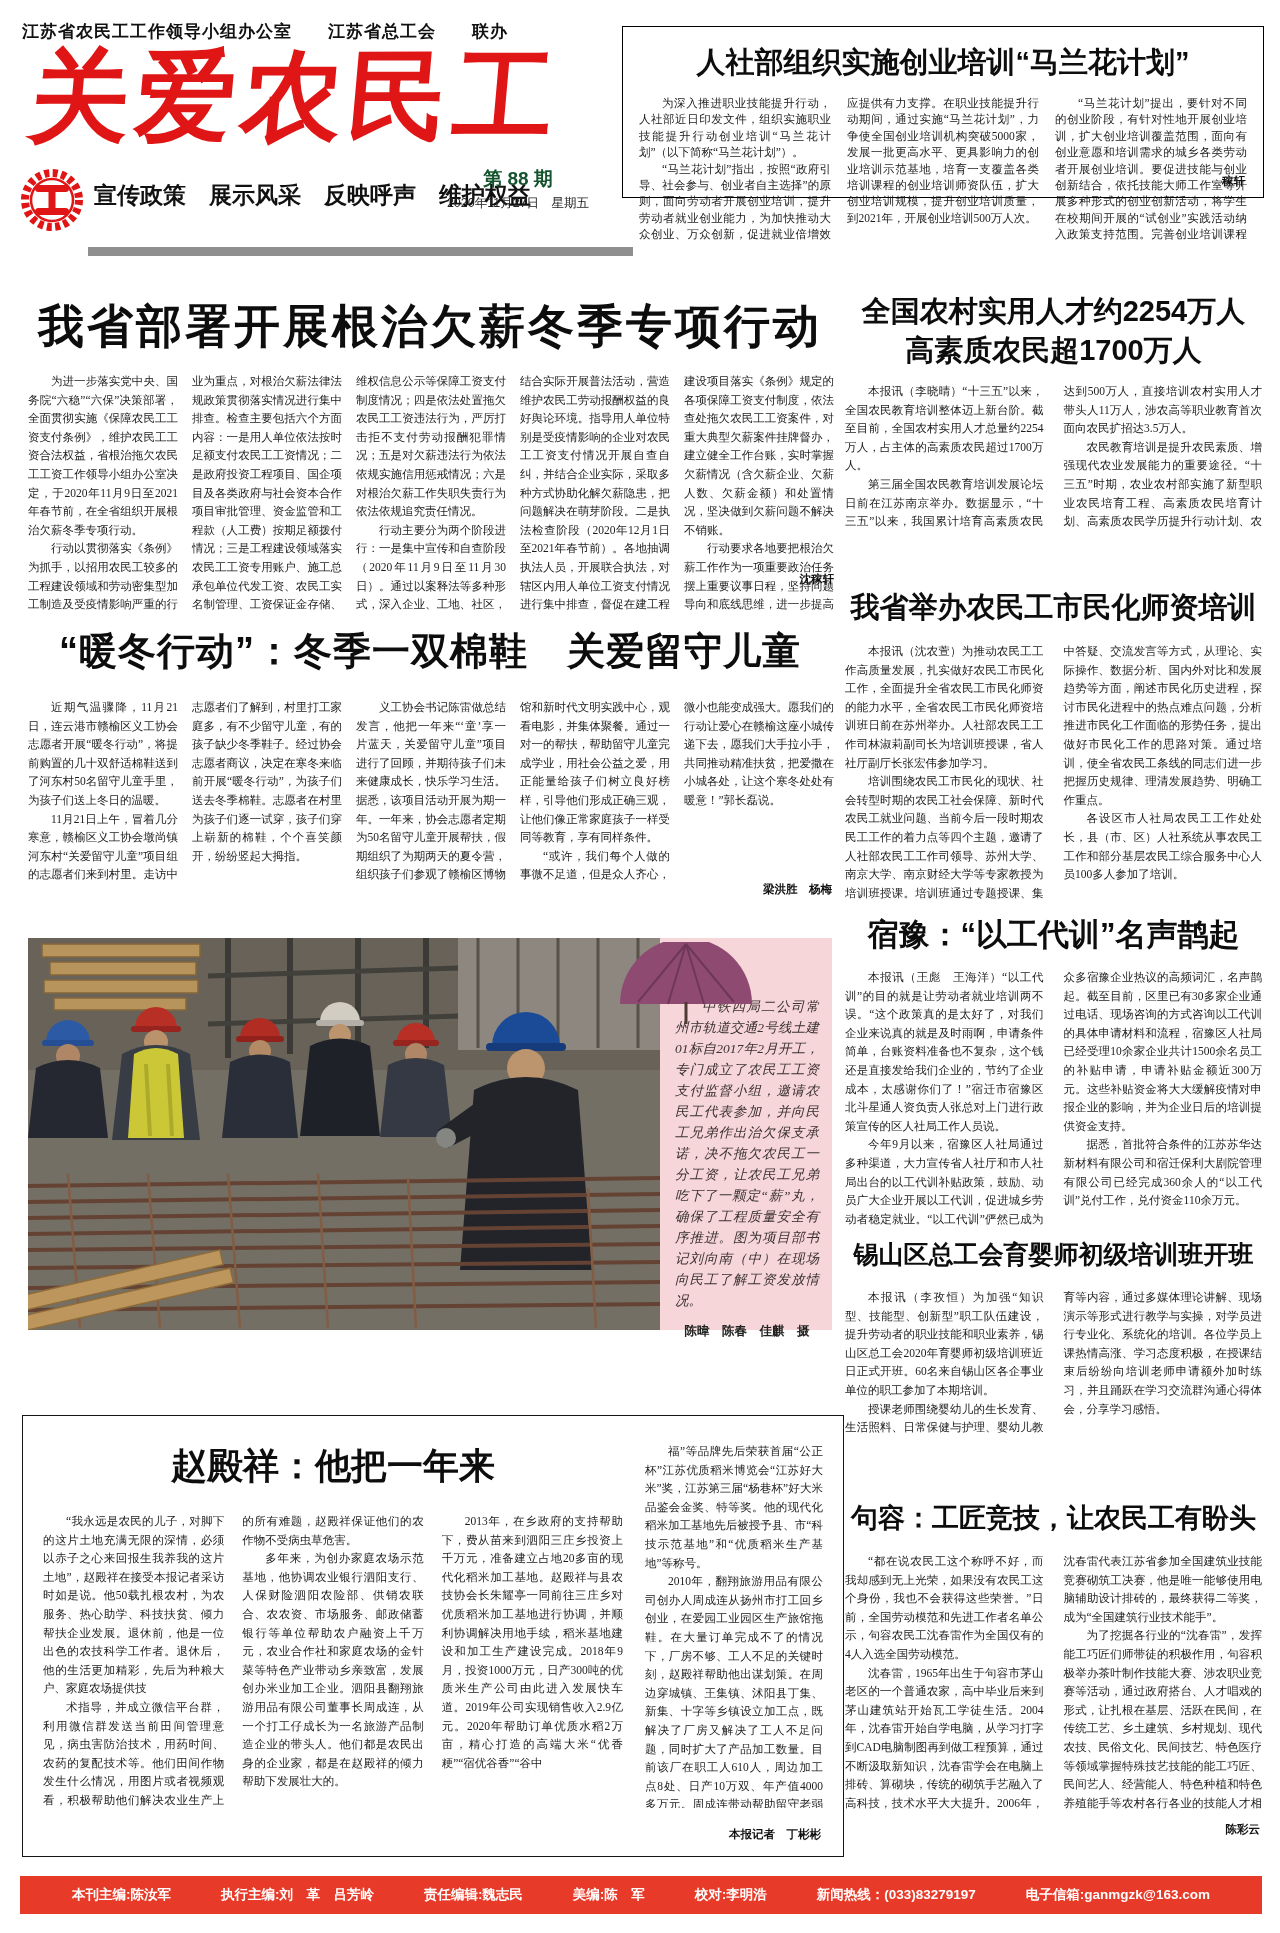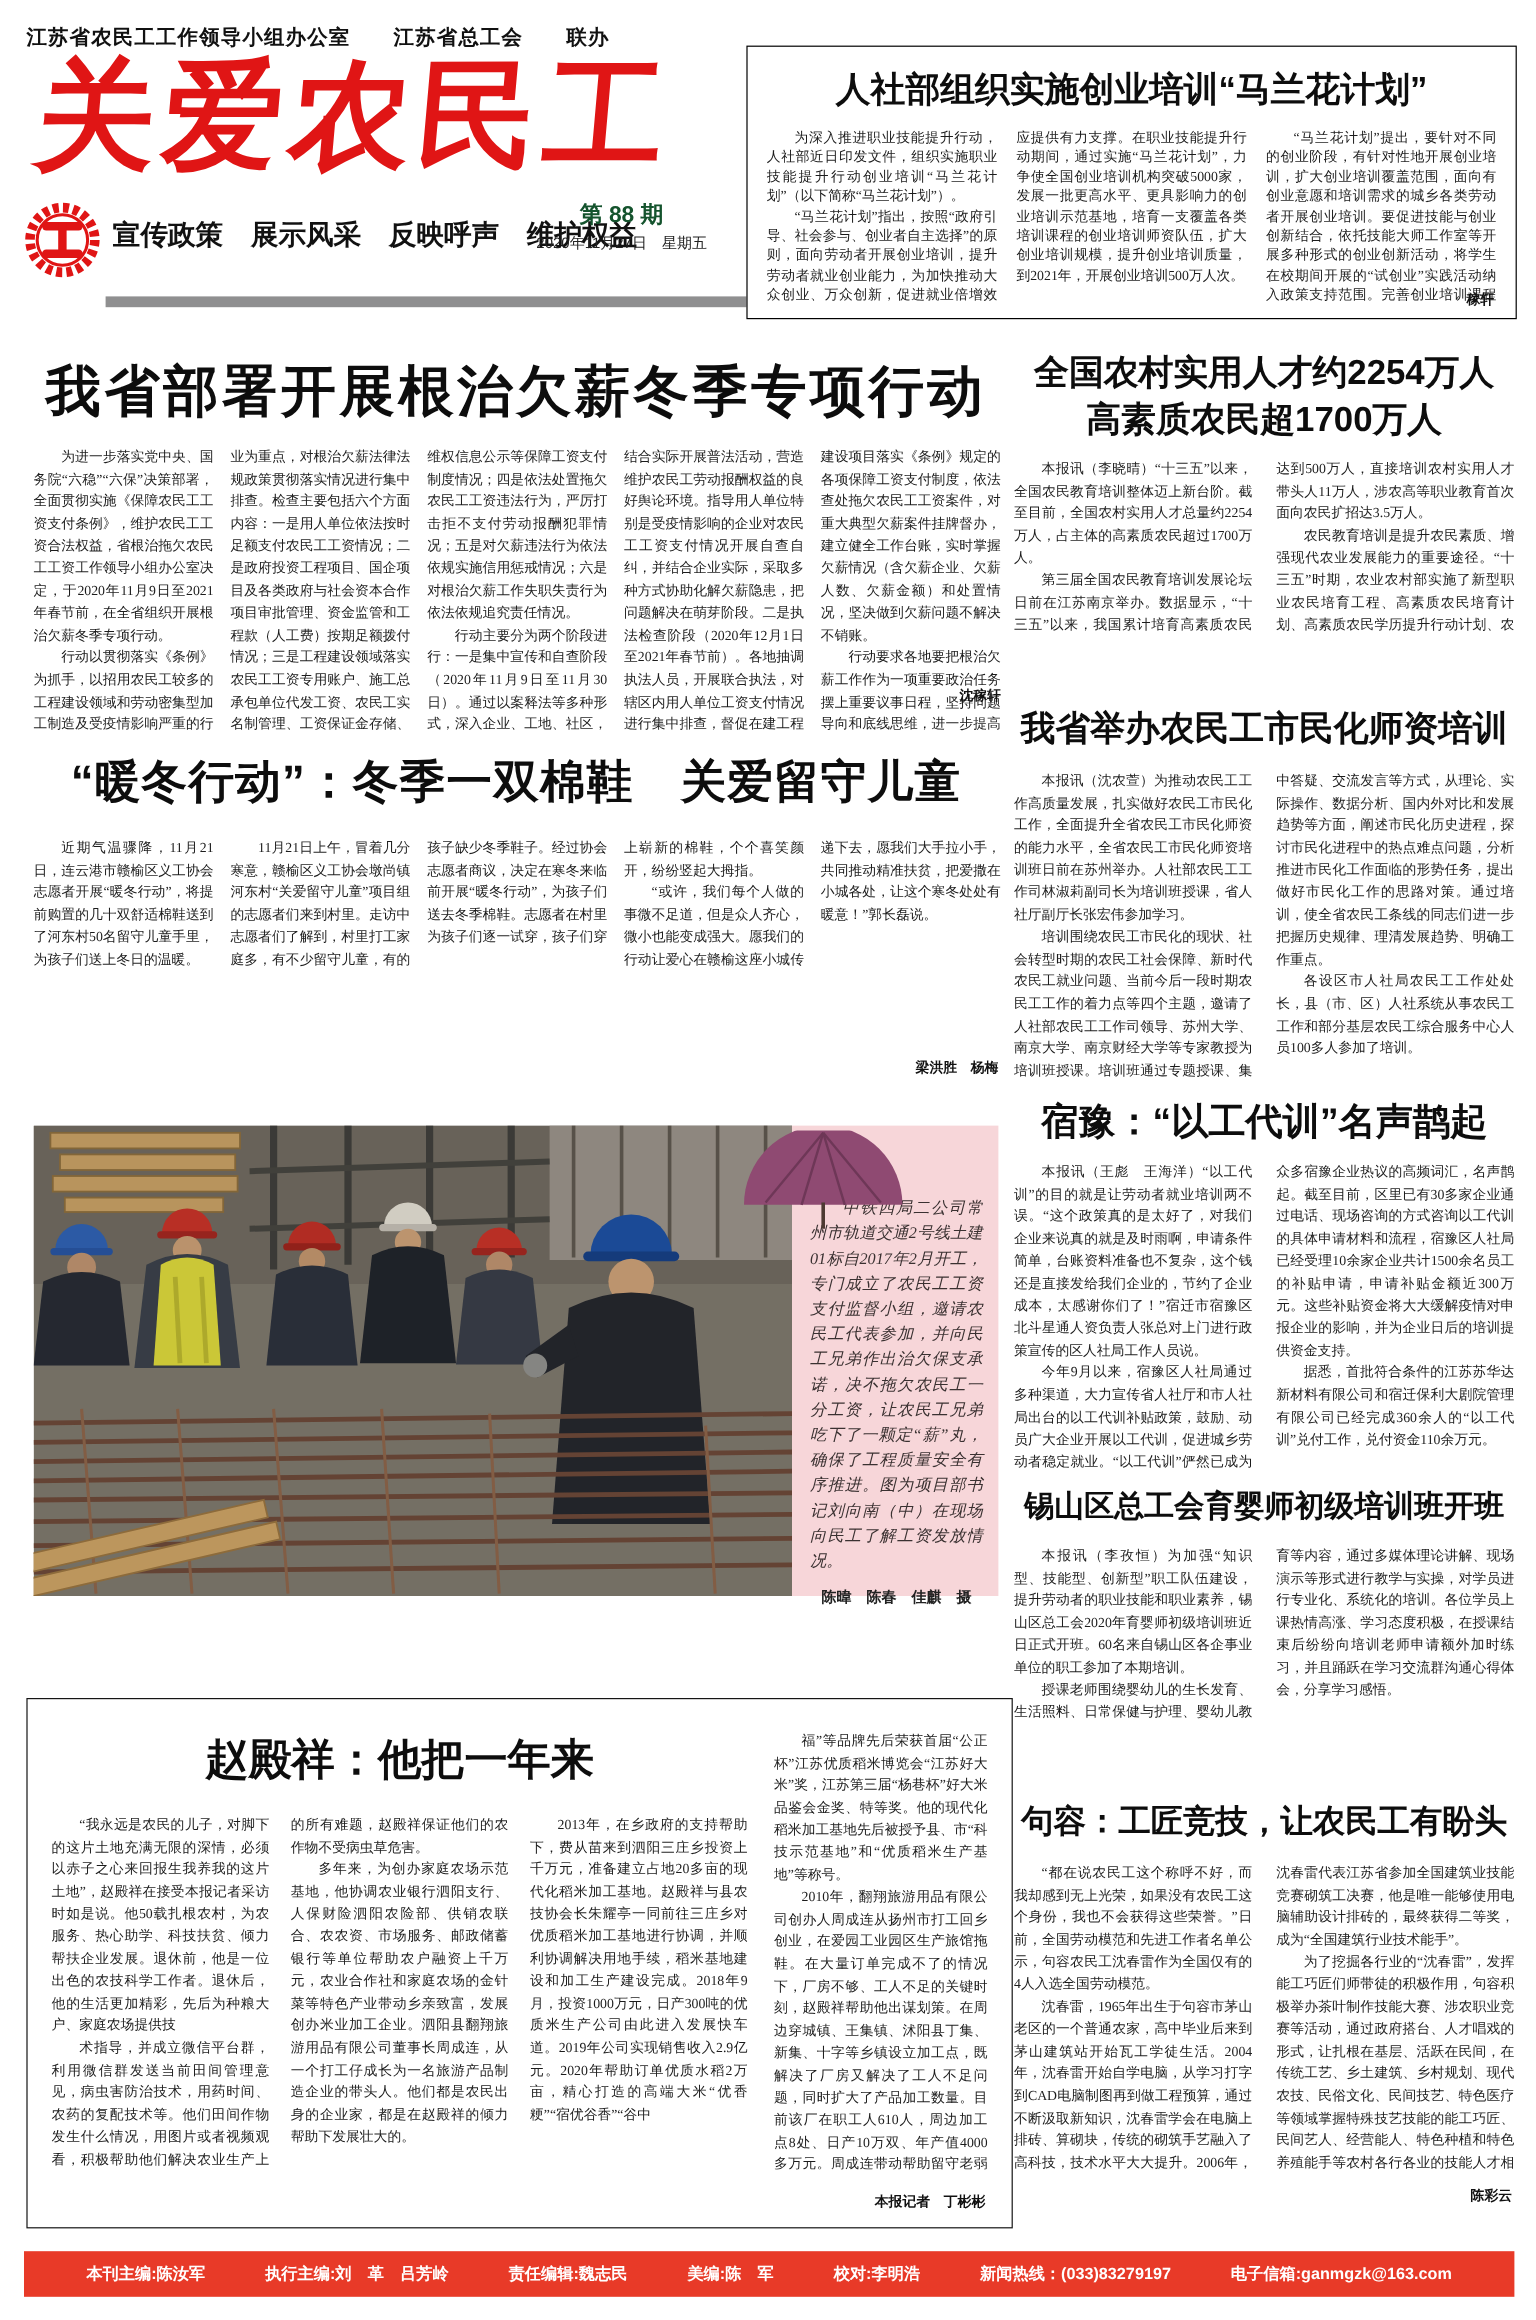--- a/index.html
+++ b/index.html
@@ -57,21 +57,21 @@
 
 <div class="abs slogan" style="left:94px;top:180px;">宣传政策　展示风采　反映呼声　维护权益</div>
 
 <div class="abs issue-block" style="left:418px;top:166px;width:200px;">
   <div class="issue-no">第 88 期</div>
   <div class="pub-date">2020年11月27日　星期五</div>
 </div>
 
 <div class="abs gray-bar" style="left:88px;top:247px;width:545px;"></div>
 
-<div class="abs news-box" style="left:622px;top:38px;width:642px;height:228px;box-sizing:border-box;">
+<div class="abs news-box" style="left:622px;top:26px;width:642px;height:172px;box-sizing:border-box;">
   <div class="h-main" style="font-size:29px;margin-top:16px;">人社部组织实施创业培训“马兰花计划”</div>
   <div class="body-txt cols3" style="margin:12px 16px 0 16px;height:150px;line-height:16.4px;">
       <p>为深入推进职业技能提升行动，人社部近日印发文件，组织实施职业技能提升行动创业培训“马兰花计划”（以下简称“马兰花计划”）。</p>
       <p>“马兰花计划”指出，按照“政府引导、社会参与、创业者自主选择”的原则，面向劳动者开展创业培训，提升劳动者就业创业能力，为加快推动大众创业、万众创新，促进就业倍增效应提供有力支撑。在职业技能提升行动期间，通过实施“马兰花计划”，力争使全国创业培训机构突破5000家，发展一批更高水平、更具影响力的创业培训示范基地，培育一支覆盖各类培训课程的创业培训师资队伍，扩大创业培训规模，提升创业培训质量，到2021年，开展创业培训500万人次。</p>
       <p>“马兰花计划”提出，要针对不同的创业阶段，有针对性地开展创业培训，扩大创业培训覆盖范围，面向有创业意愿和培训需求的城乡各类劳动者开展创业培训。要促进技能与创业创新结合，依托技能大师工作室等开展多种形式的创业创新活动，将学生在校期间开展的“试创业”实践活动纳入政策支持范围。完善创业培训课程建设，广泛发动更多优秀创业者参与培训，提升创业培训质量。加强创业培训与创业服务政策衔接，做好创业项目开发、孵化服务等工作，做好重点群体的创业培训指导。</p>
     </div>
   <div class="abs byline" style="right:18px;bottom:8px;width:120px;">稼轩</div>
 </div>
 
 <div class="abs h-main" style="left:24px;top:296px;width:812px;font-size:46px;letter-spacing:3px;">我省部署开展根治欠薪冬季专项行动</div>
@@ -82,20 +82,21 @@
     <p>行动主要分为两个阶段进行：一是集中宣传和自查阶段（2020年11月9日至11月30日）。通过以案释法等多种形式，深入企业、工地、社区，结合实际开展普法活动，营造维护农民工劳动报酬权益的良好舆论环境。指导用人单位特别是受疫情影响的企业对农民工工资支付情况开展自查自纠，并结合企业实际，采取多种方式协助化解欠薪隐患，把问题解决在萌芽阶段。二是执法检查阶段（2020年12月1日至2021年春节前）。各地抽调执法人员，开展联合执法，对辖区内用人单位工资支付情况进行集中排查，督促在建工程建设项目落实《条例》规定的各项保障工资支付制度，依法查处拖欠农民工工资案件，对重大典型欠薪案件挂牌督办，建立健全工作台账，实时掌握欠薪情况（含欠薪企业、欠薪人数、欠薪金额）和处置情况，坚决做到欠薪问题不解决不销账。</p>
     <p>行动要求各地要把根治欠薪工作作为一项重要政治任务摆上重要议事日程，坚持问题导向和底线思维，进一步提高政治自觉、思想自觉和行动自觉。要强化部门联动，进一步加大监督检查力度，形成工作合力。要畅通维权渠道，严厉打击违法行为，健全应急处置机制，保持治理欠薪高压态势。要加强督促检查，加大失职问责力度，压紧压实工作责任。</p>
   </div>
 <div class="abs byline" style="left:696px;top:572px;width:138px;">沈稼轩</div>
 
 <div class="abs h-main" style="left:24px;top:626px;width:812px;font-size:38px;letter-spacing:1px;">“暖冬行动”：冬季一双棉鞋　关爱留守儿童</div>
 
 <div class="abs body-txt cols5" style="left:28px;top:698px;width:806px;height:208px;">
     <p>近期气温骤降，11月21日，连云港市赣榆区义工协会志愿者开展“暖冬行动”，将提前购置的几十双舒适棉鞋送到了河东村50名留守儿童手里，为孩子们送上冬日的温暖。</p>
     <p>11月21日上午，冒着几分寒意，赣榆区义工协会墩尚镇河东村“关爱留守儿童”项目组的志愿者们来到村里。走访中志愿者们了解到，村里打工家庭多，有不少留守儿童，有的孩子缺少冬季鞋子。经过协会志愿者商议，决定在寒冬来临前开展“暖冬行动”，为孩子们送去冬季棉鞋。志愿者在村里为孩子们逐一试穿，孩子们穿上崭新的棉鞋，个个喜笑颜开，纷纷竖起大拇指。</p>
+    <p>义工协会书记陈雷做总结发言，他把一年来“‘童’享一片蓝天，关爱留守儿童”项目进行了回顾，并期待孩子们未来健康成长，快乐学习生活。据悉，该项目活动开展为期一年。一年来，协会志愿者定期为50名留守儿童开展帮扶，假期组织了为期两天的夏令营，组织孩子们参观了赣榆区博物馆和新时代文明实践中心，观看电影，并集体聚餐。通过一对一的帮扶，帮助留守儿童完成学业，用社会公益之爱，用正能量给孩子们树立良好榜样，引导他们形成正确三观，让他们像正常家庭孩子一样受同等教育，享有同样条件。</p>
     <p>“或许，我们每个人做的事微不足道，但是众人齐心，微小也能变成强大。愿我们的行动让爱心在赣榆这座小城传递下去，愿我们大手拉小手，共同推动精准扶贫，把爱撒在小城各处，让这个寒冬处处有暖意！”郭长磊说。</p>
   </div>
 <div class="abs byline" style="left:662px;top:882px;width:170px;">梁洪胜　杨梅</div>
 
 <div class="abs" style="left:28px;top:938px;width:804px;height:392px;">
   <div class="abs" style="left:0;top:0;width:632px;height:392px;">
     <svg width="632" height="392" viewBox="0 0 632 392" preserveAspectRatio="none">
       <rect width="632" height="392" fill="#7b756a"></rect>
       <rect width="632" height="132" fill="#6e685e"></rect>
 

